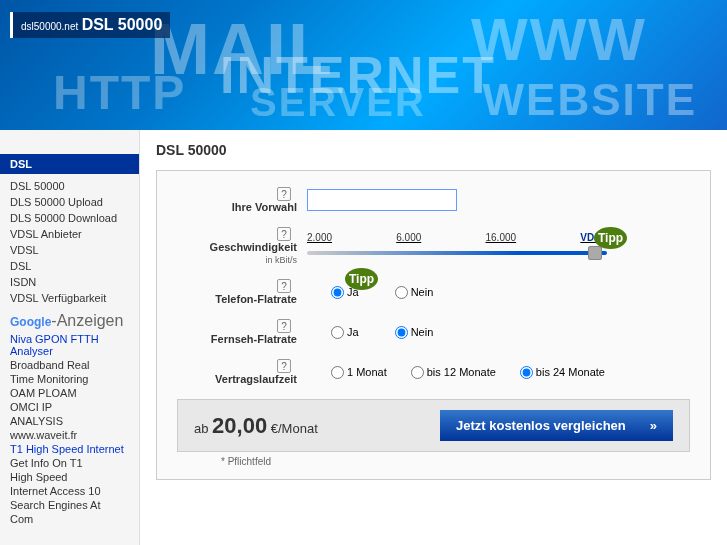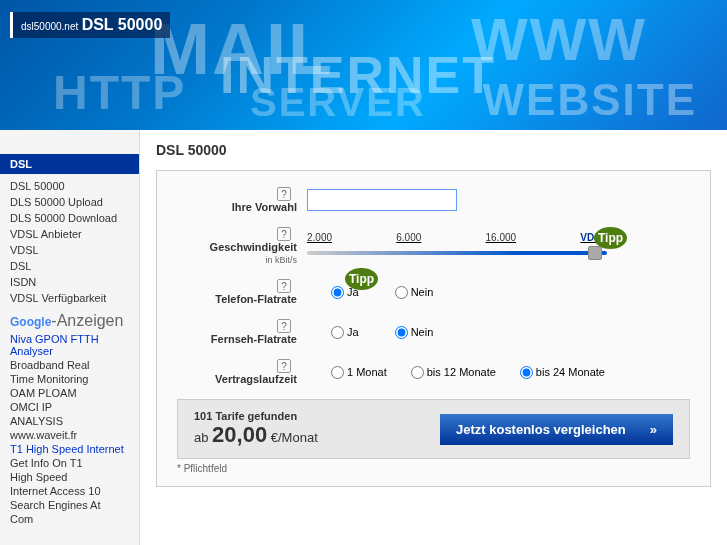--- a/index.html
+++ b/index.html
@@ -268,20 +268,21 @@
       border: none;
       cursor: pointer;
       display: flex;
       align-items: center;
       gap: 24px;
     }
     .pflichtfeld {
       font-size: 10px;
       color: #666;
       margin-top: 4px;
+      margin-left: 44px;
     }
   </style>
 </head>
 <body>
 
 <div class="header">
   <div class="logo-box">
     <span class="logo-site">dsl50000.net</span>
     <span class="logo-name">DSL 50000</span>
   </div>
@@ -423,23 +424,20 @@
               <input type="radio" name="laufzeit" value="bis 24 Monate" checked="" style="">
               <span>bis 24 Monate</span>
             </label>
           </div>
         </div>
       </div>
 
       <div class="result-box">
         <div class="result-area">
           <div class="result-left">
-            <div class="result-tarife">
-              <strong>101 Tarife gefunden</strong>
-            </div>
             <div class="result-price">
               <span>ab</span>
               <strong>20,00</strong>
               <span>€/Monat</span>
             </div>
           </div>
           <button class="compare-btn">
             <span>Jetzt kostenlos vergleichen</span>
             <span>»</span>
           </button>

